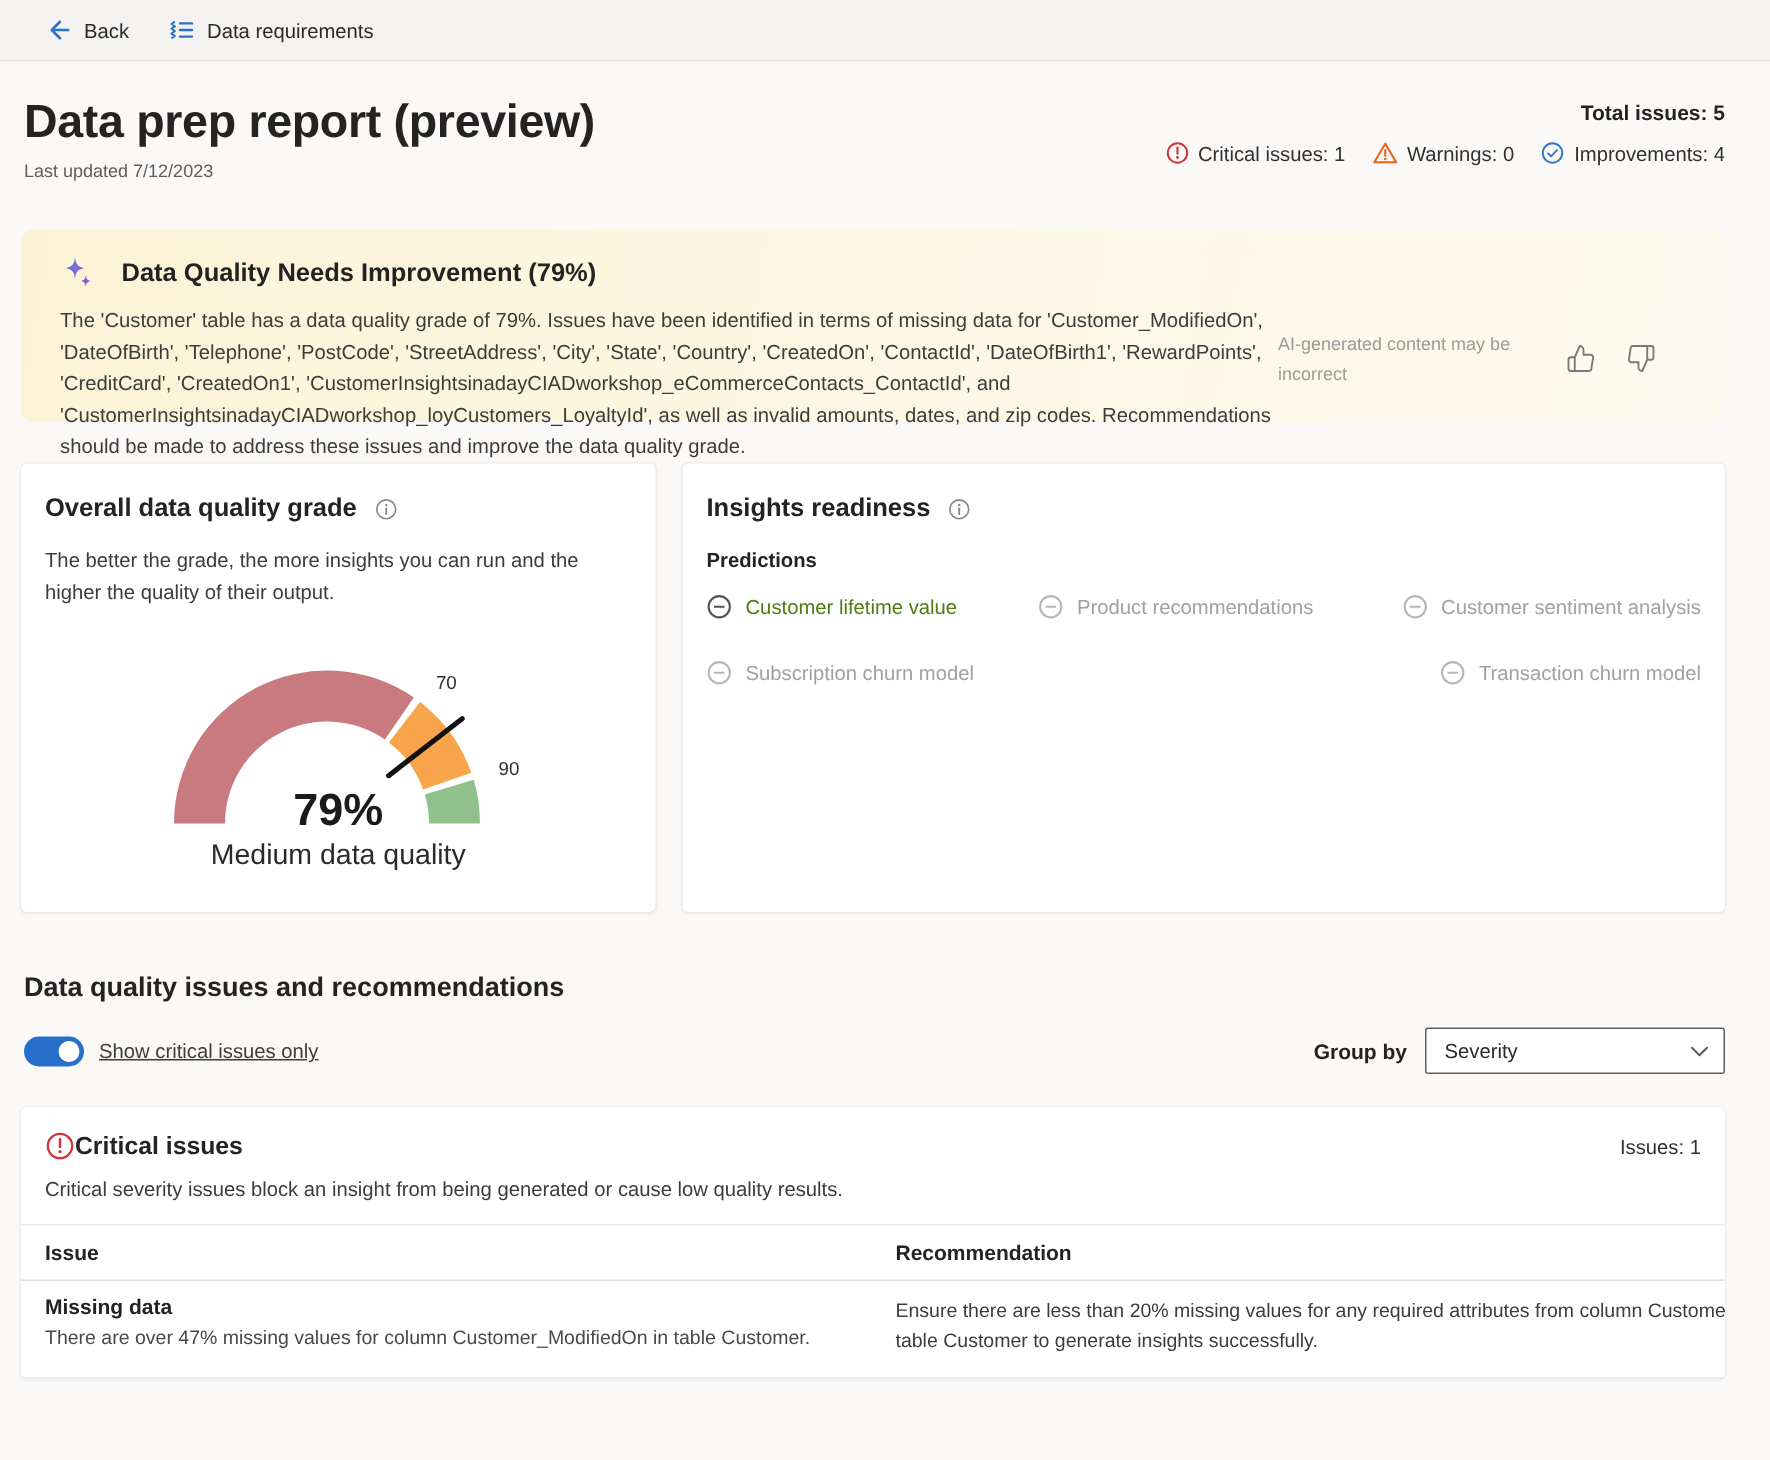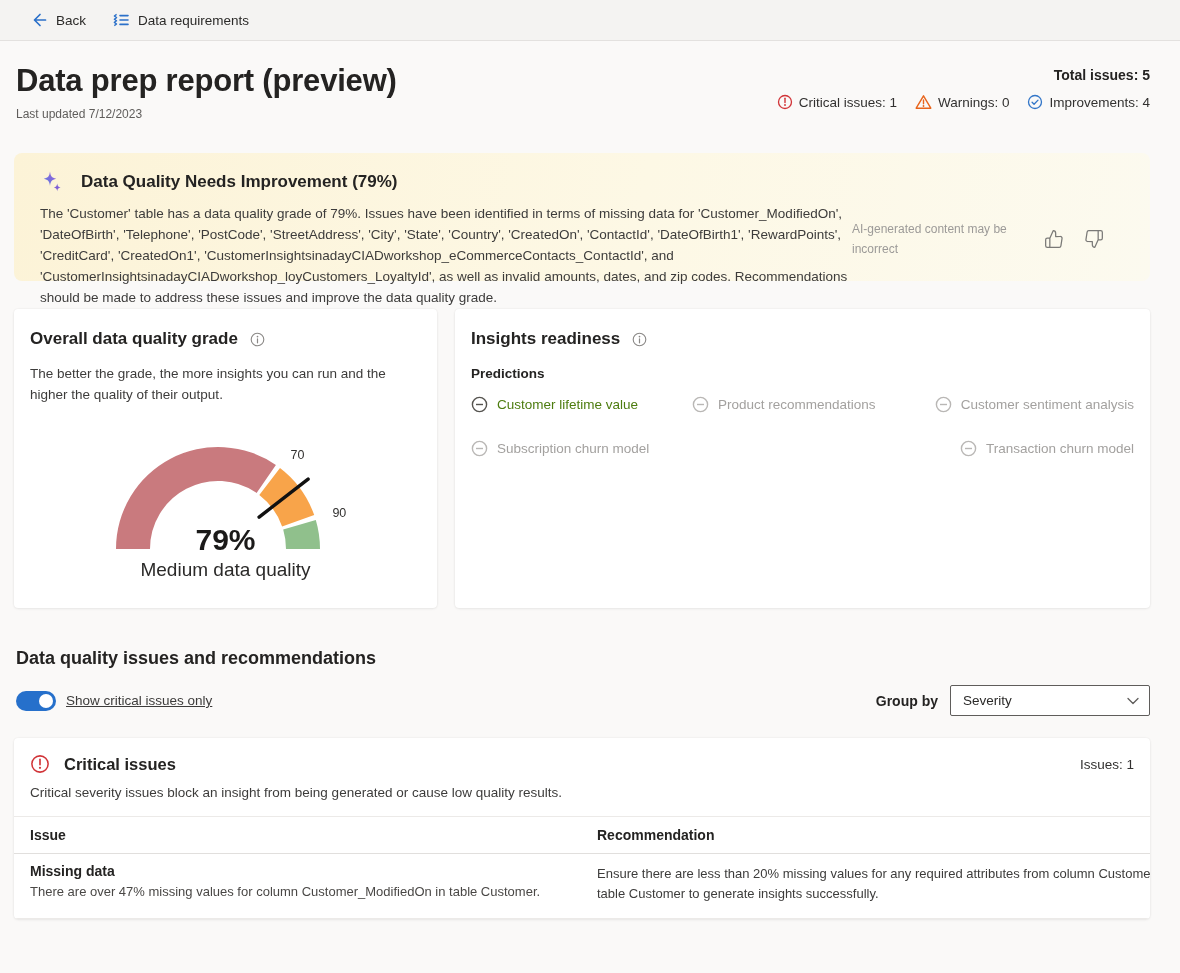--- a/index.html
+++ b/index.html
@@ -56,21 +56,21 @@
   .toggle-group { display:flex; align-items:center; gap:10px; margin-left:2px; }
   .toggle { width:40px; height:20px; border-radius:10px; background:#2670cb; position:relative; border:none; cursor:pointer; }
   .toggle-knob { position:absolute; top:3px; right:3px; width:14px; height:14px; border-radius:50%; background:#fff; }
   .toggle-label { font-size:13.5px; color:#3d3c3b;text-decoration:underline; }
   .groupby { display:flex; align-items:center; gap:12px; }
   .groupby-label { font-size:14px; font-weight:700; color:#242322; }
   .select { width:200px; height:31px; background:#fff; border:1px solid #5f5d5b; border-radius:2px; display:flex; align-items:center; justify-content:space-between; padding:0 10px 0 12px; font-size:13.5px; color:#2b2a29; cursor:pointer; }
 
   .critical-card { margin-top:22px; background:#fff; border-radius:4px; box-shadow:0 0 2px rgba(0,0,0,.08),0 1px 3px rgba(0,0,0,.06); padding-top:16px; overflow:hidden; }
   .cc-head { display:flex; align-items:center; padding:0 16px; }
-  .cc-left { display:flex; align-items:center; gap:14px; flex:1; }
+  .cc-left { display:flex; align-items:center; gap:0; flex:1; }
   .cc-title { font-size:16.5px; font-weight:700; color:#242322; }
   .cc-count { font-size:13.5px; color:#323130; }
   .cc-desc { margin-top:11px; padding:0 16px; font-size:13.5px; color:#3d3c3b; }
   .issues-table { margin-top:16px; }
   .t-head { display:grid; grid-template-columns:567px 1fr; padding:10px 0 10px 16px; border-top:1px solid #eceae8; border-bottom:1px solid #e1dfdd; font-size:14px; font-weight:700; color:#242322; }
   .t-row { display:grid; grid-template-columns:567px 1fr; padding:9px 0 14px 16px; border-bottom:1px solid #eceae8; }
   .issue-title { font-size:14px; font-weight:700; color:#242322; }
   .issue-detail { margin-top:5px; font-size:13px; color:#4a4846; }
   .rec-cell { font-size:13px; line-height:20px; color:#3d3c3b; overflow:hidden; padding-top:1px; }
   .rec-line { white-space:nowrap; overflow:hidden; }

